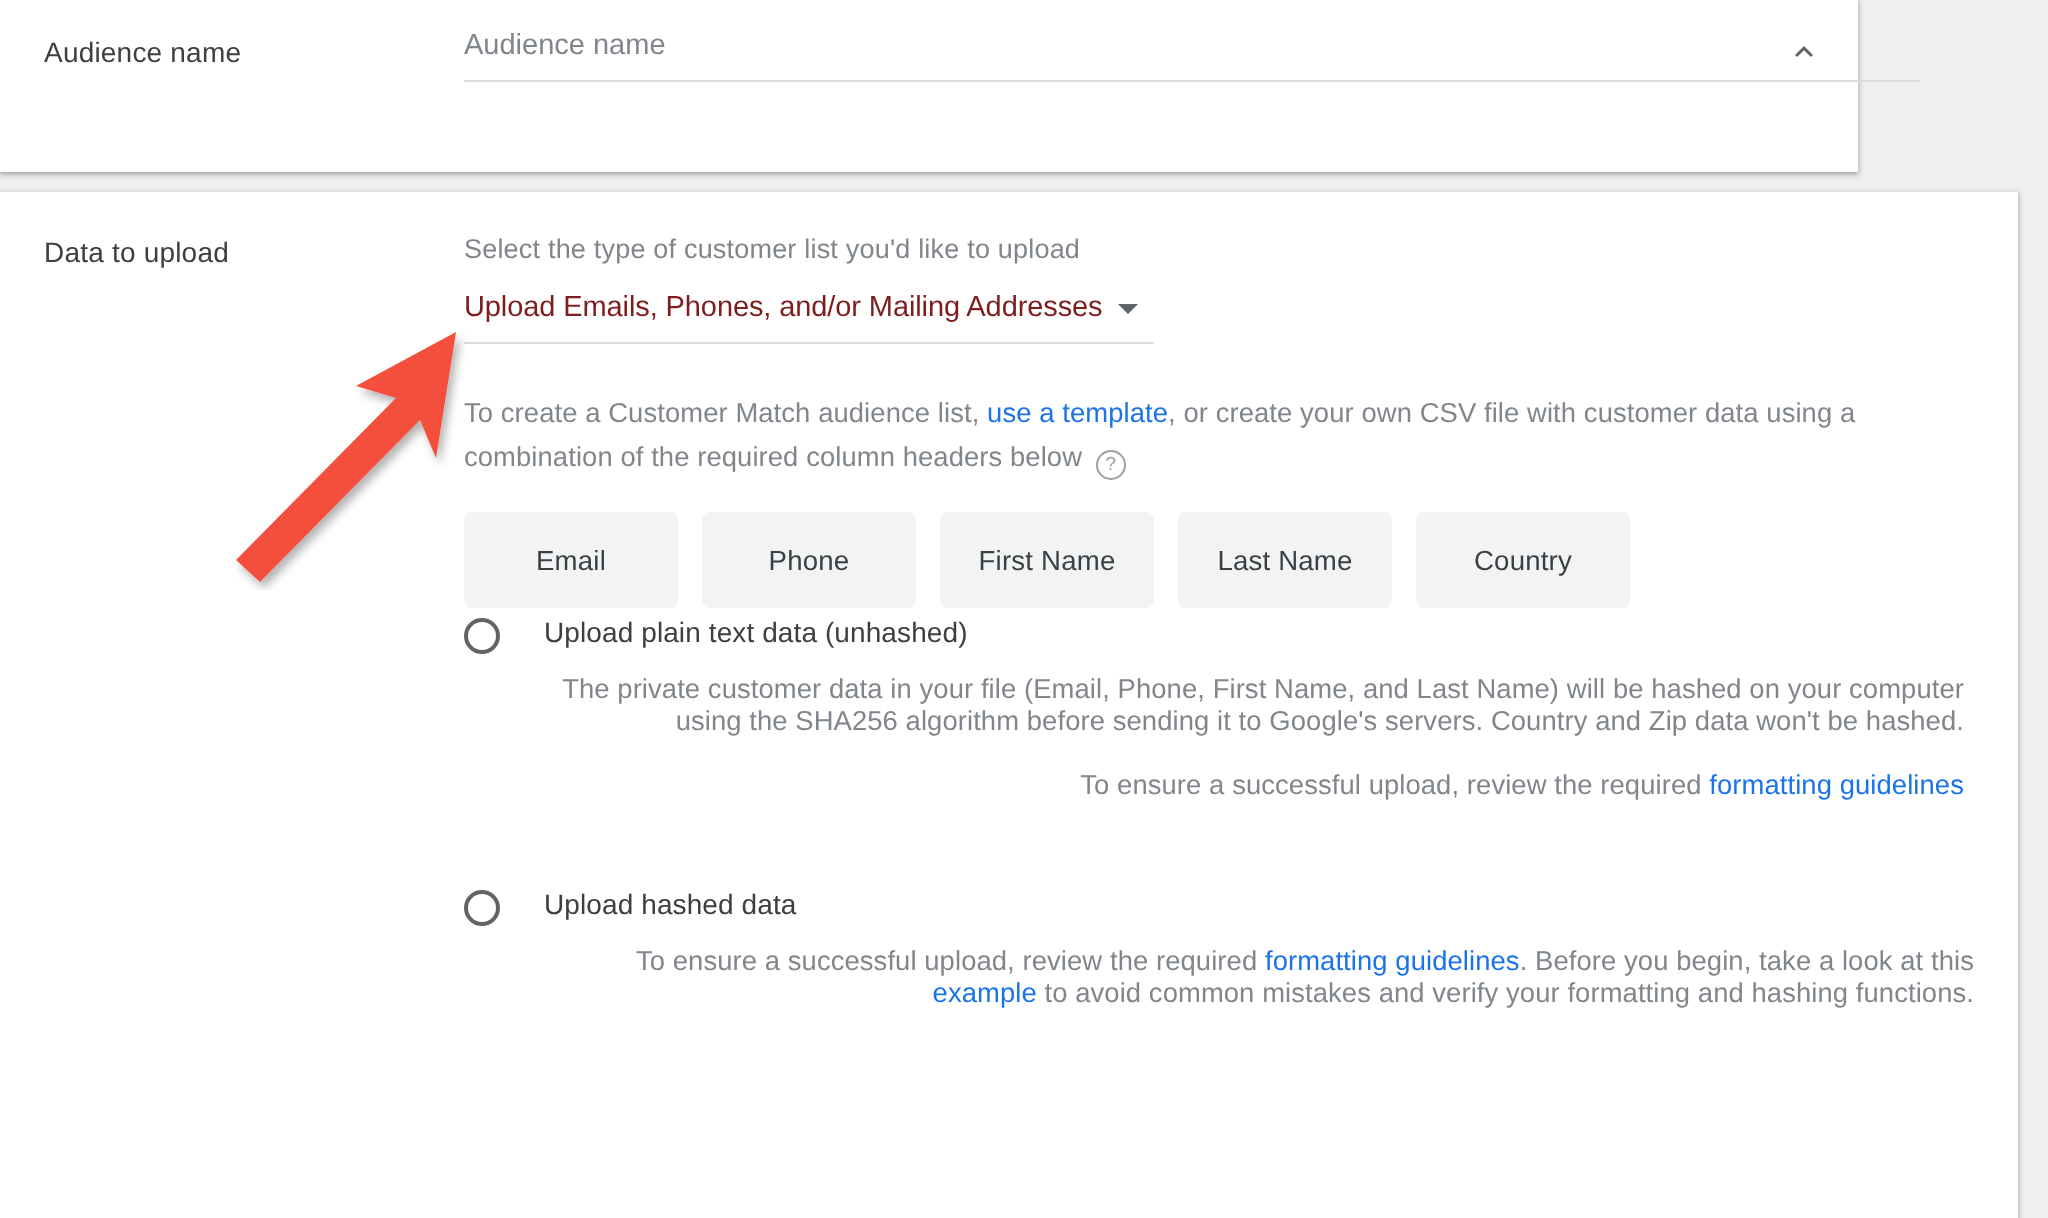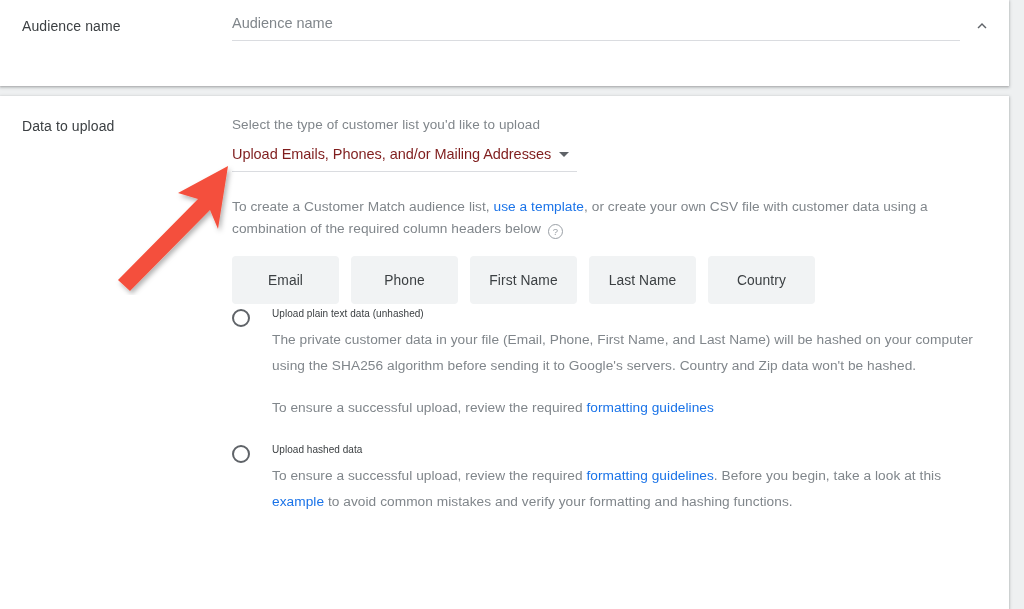--- a/index.html
+++ b/index.html
@@ -19,21 +19,21 @@
   
   .card {
     position: absolute;
     left: 0;
     background: #ffffff;
     box-shadow: 0 1px 2px rgba(60,64,67,.30), 0 1px 3px 1px rgba(60,64,67,.15);
     border-radius: 0px;
   }
   #card-audience {
     top: 0;
-    width: 1009px;
+    width: 929px;
     height: 86px;
   }
   #card-data {
     top: 96px;
     width: 1009px;
     height: 513px;
   }
 
   
   .row-label {
@@ -195,30 +195,32 @@
     width: 18px;
     height: 18px;
     border: 2px solid #5f6368;
     border-radius: 50%;
     box-sizing: border-box;
     flex: none;
     margin-top: 1px;
   }
   .option-title {
     margin-left: 22px;
-    font-size: 10px;
+    font-size: 14px;
     color: #3c4043;
     letter-spacing: .05px;
   }
   .option-body {
     margin-left: 40px;
+    margin-top: 10px;
     font-size: 13.7px;
-    line-height: 26px;
+    line-height: 16px;
     color: #80868b;
     letter-spacing: .05px;
+    text-align: right;
   }
   .option-body p { margin: 0 0 16px 0; }
   .option-body p:last-child { margin-bottom: 0; }
   #plain-body { width: 710px; }
   #hashed-body { width: 715px; }
 
   
   #arrow-annotation {
     position: absolute;
     left: 100px;

